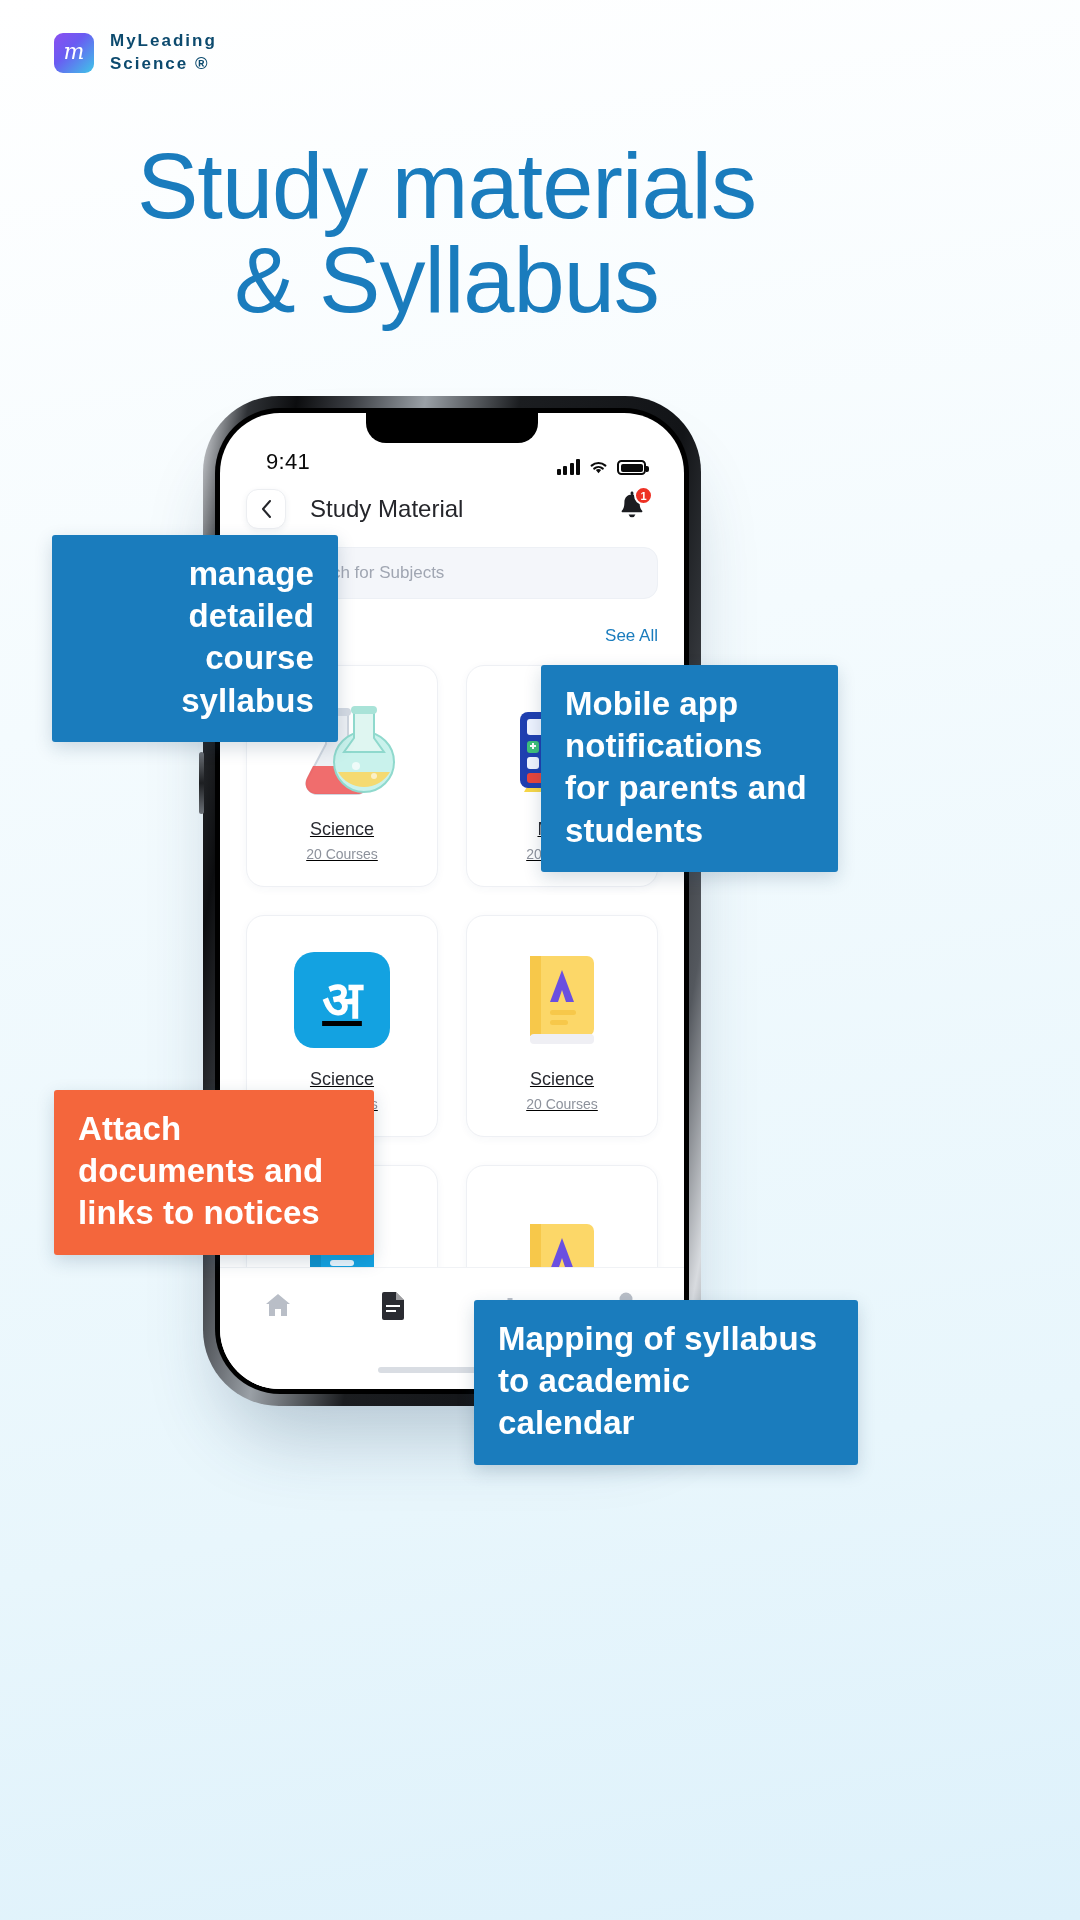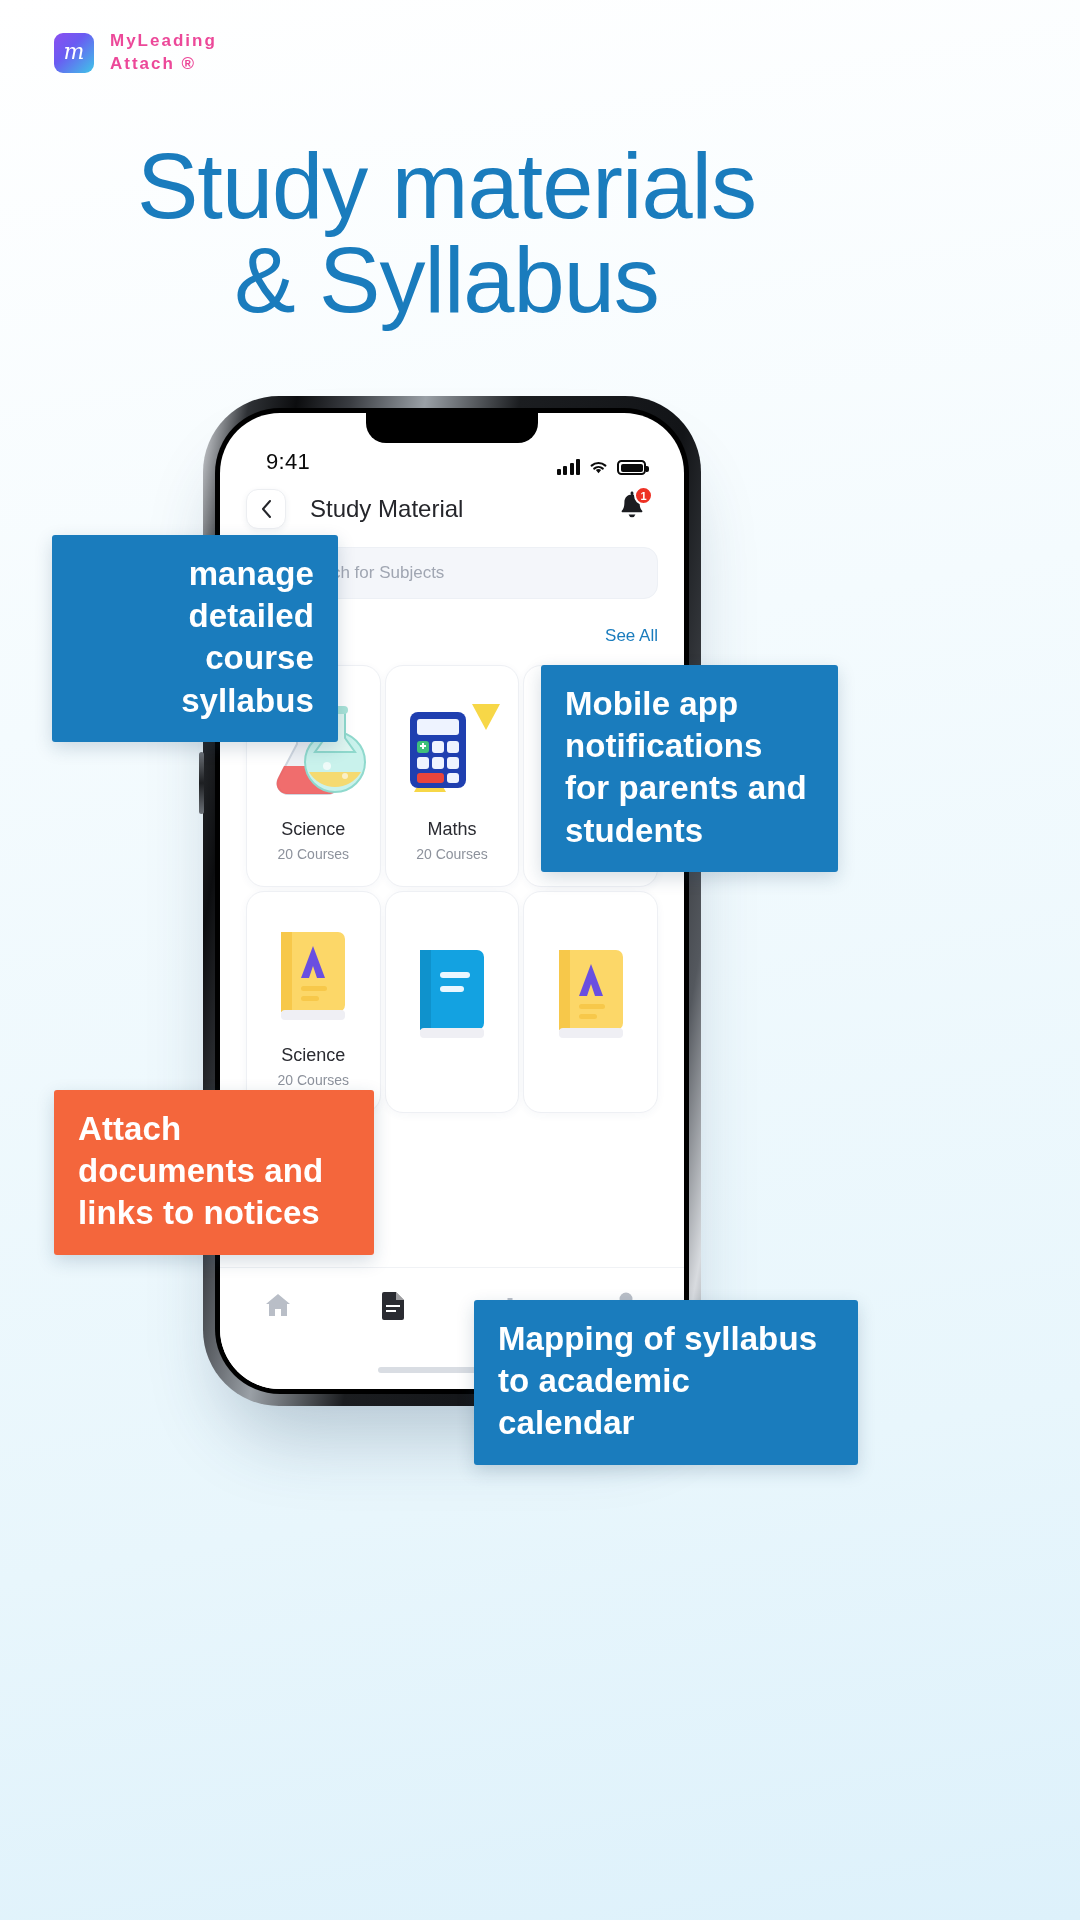--- a/index.html
+++ b/index.html
@@ -17,21 +17,21 @@
     display: flex; align-items: center; gap: 16px;
   }
   .brand-mark {
     width: 40px; height: 40px; border-radius: 9px;
     background: linear-gradient(135deg, #8b4ff0 0%, #6a5bf2 40%, #3ec6e8 100%);
     display: flex; align-items: center; justify-content: center;
     color: #fff; font-family: "DejaVu Serif", serif; font-style: italic;
     font-size: 22px; line-height: 1; padding-bottom: 2px;
   }
   .brand-name {
-    font-size: 17px; font-weight: 700; color: #ec4899;
+    font-size: 17px; font-weight: 700; color: #0c4a6e;
     letter-spacing: 2.0px; line-height: 1.35;
   }
   .brand-name span { display: block; white-space: pre; }
 
   
   .headline {
     position: absolute; left: 0; top: 140px; width: 893px;
     text-align: center;
     color: #1a7cbd;
     font-size: 92px; line-height: 1.02; font-weight: 400;
@@ -125,22 +125,23 @@
   
   .section-row {
     display: flex; align-items: baseline; justify-content: space-between;
     padding: 22px 26px 0 26px;
   }
   .section-title { font-size: 22px; color: #26272c; }
   .see-all { font-size: 17px; color: #1a7cbd; }
 
   
   .grid {
-    display: grid; grid-template-columns: 1fr 1fr 1fr; gap: 4px;
+    display: grid; grid-template-columns: 1fr 1fr; gap: 28px;
     padding: 18px 26px 0 26px;
+    text-decoration: underline;
   }
   .card {
     background: #fff; border: 1px solid #eef0f4; border-radius: 18px;
     height: 222px; display: flex; flex-direction: column;
     align-items: center; justify-content: center;
     box-shadow: 0 2px 8px rgba(40,70,110,0.045);
   }
   .card-art { height: 118px; display: flex; align-items: center; justify-content: center; }
   .card-name { font-size: 18px; color: #2a2b31; margin-top: 10px; }
   .card-sub { font-size: 14px; color: #8d929c; margin-top: 6px; }
@@ -181,21 +182,21 @@
   #callout-2 { left: 54px; top: 1090px; width: 320px; }
   #callout-3 { left: 474px; top: 1300px; width: 384px; }
 </style>
 </head>
 <body>
 
 <div class="brand">
   <div class="brand-mark">m</div>
   <div class="brand-name">
     <span>MyLeading</span>
-    <span>Attach ®</span>
+    <span>Science ®</span>
   </div>
 </div>
 
 <h1 class="headline">
   <span class="l1">Study materials</span>
   <span class="l2">&amp; Syllabus</span>
 </h1>
 
 <div class="phone-wrap">
   <div class="phone-shadow"></div>

